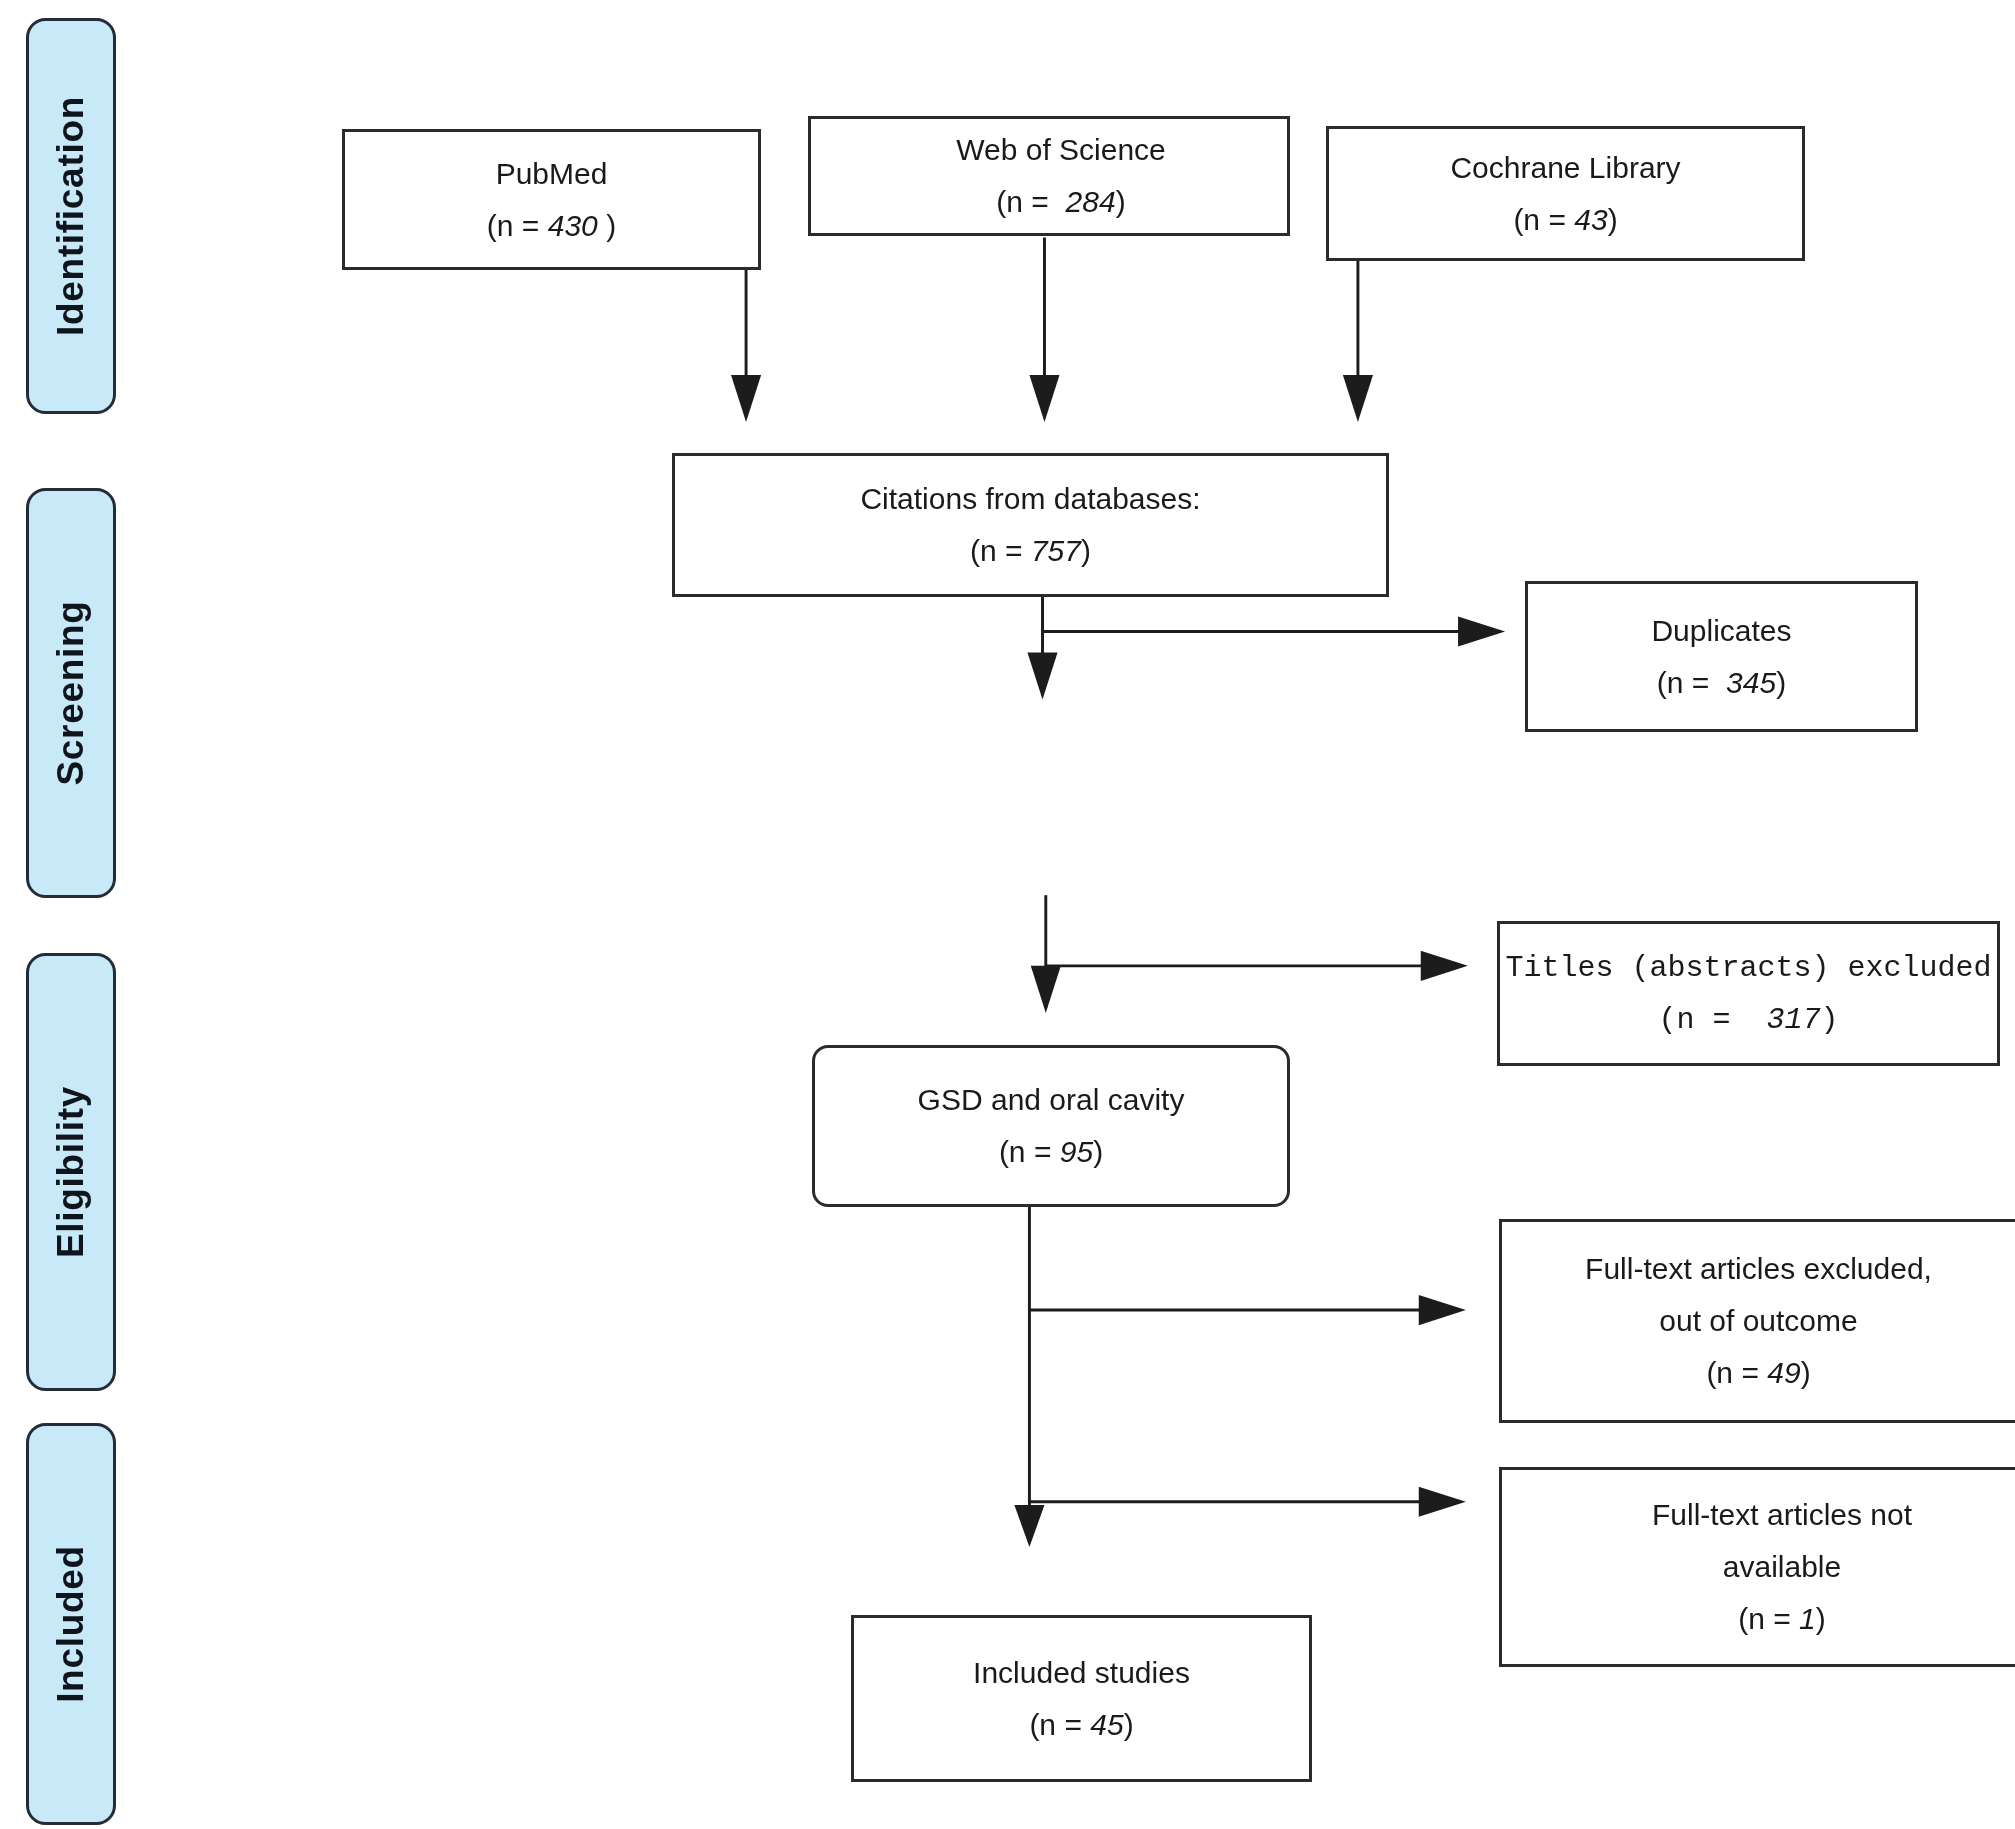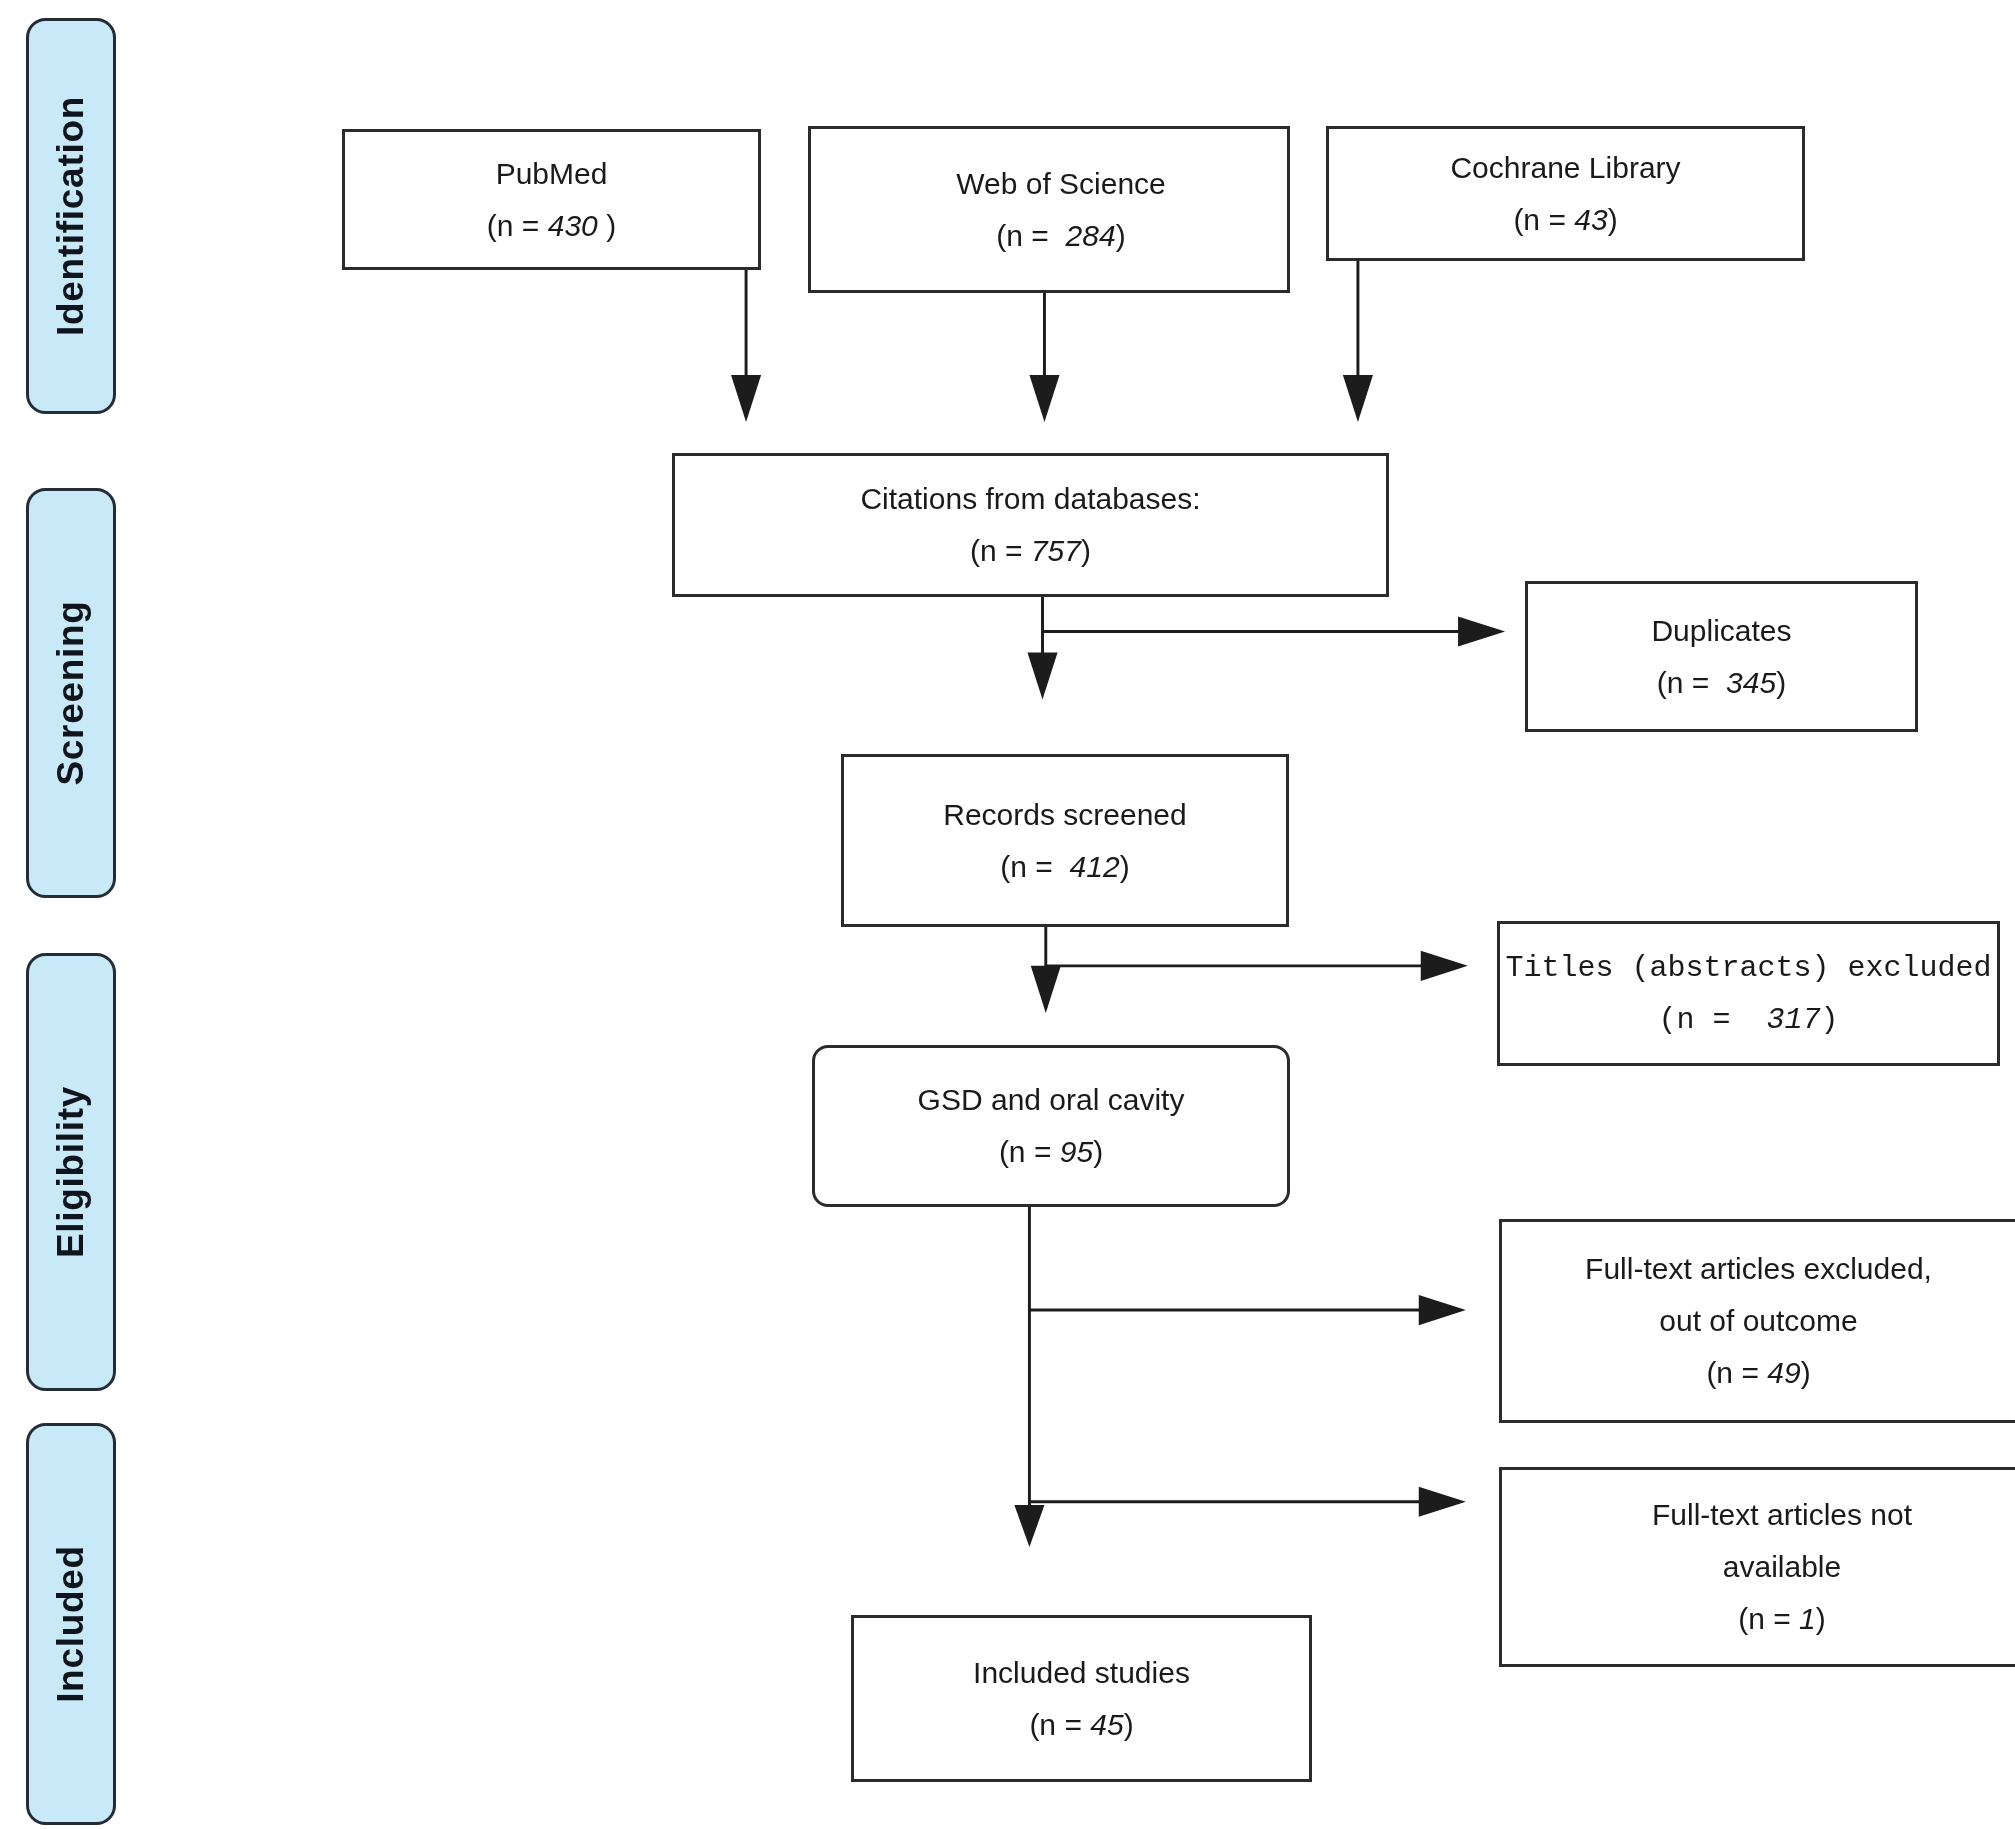--- a/index.html
+++ b/index.html
@@ -45,21 +45,21 @@
     letter-spacing:0.7px;
     color:#10151d;
   }
   
   .s-identification { left:26px;  top:18.3px;   width:90px; height:396px; }
   .s-screening      { left:26px;  top:488px;  width:90px; height:410px; }
   .s-eligibility    { left:26px;  top:953px; width:90px; height:438px; }
   .s-included       { left:26px;  top:1423px; width:90px; height:402px; }
 
   .b-pubmed     { left:342px;  top:98px;  width:419px;  height:141px; }
-  .b-wos        { left:808px; top:95px;  width:482px;  height:167px;padding-left:24px; }
+  .b-wos        { left:808px; top:85px;  width:482px;  height:120px;padding-left:24px; }
   .b-cochrane   { left:1326px; top:95px;  width:479px;  height:135px; }
   .b-citations  { left:672px; top:422px;  width:717px; height:144px; }
   .b-duplicates { left:1525px; top:550px;  width:393px;  height:151px; }
   .b-records    { left:841px; top:723px; width:448px;  height:173px; }
   .b-titles     { left:1497px; top:890px; width:503px;  height:145px;font-family:Liberation Mono, monospace; }
   .b-gsd        { left:812px; top:1014px; width:478px;  height:162px;border-radius:16px; }
   .b-ftexcluded { left:1499px; top:1188px; width:519px;  height:204px; }
   .b-ftna       { left:1499px; top:1436px; width:566px;  height:200px; }
   .b-included   { left:851px; top:1584px; width:461px;  height:167px; }
 </style>
@@ -154,24 +154,20 @@
   <div class="fbox b-citations">
     <div class="bl">Citations from databases:</div>
     <div class="nl"><span>(n = </span><i>757</i><span>)</span></div>
   </div>
 
   <div class="fbox b-duplicates">
     <div class="bl">Duplicates</div>
     <div class="nl"><span>(n =  </span><i>345</i><span>)</span></div>
   </div>
 
-  <div class="fbox b-records">
-    <div class="bl">Records screened</div>
-    <div class="nl"><span>(n =  </span><i>412</i><span>)</span></div>
-  </div>
 
   <div class="fbox b-titles">
     <div class="bl">Titles (abstracts) excluded</div>
     <div class="nl"><span>(n =  </span><i>317</i><span>)</span></div>
   </div>
 
   <div class="fbox b-gsd">
     <div class="bl">GSD and oral cavity</div>
     <div class="nl"><span>(n = </span><i>95</i><span>)</span></div>
   </div>

